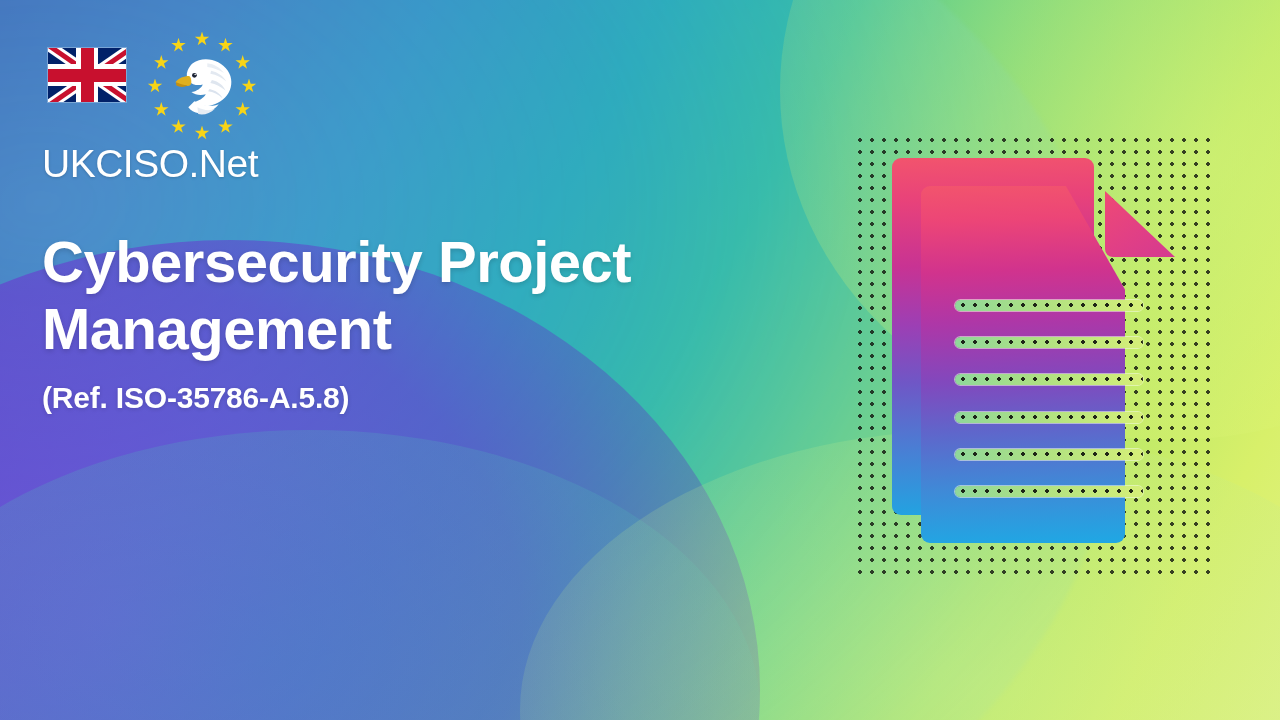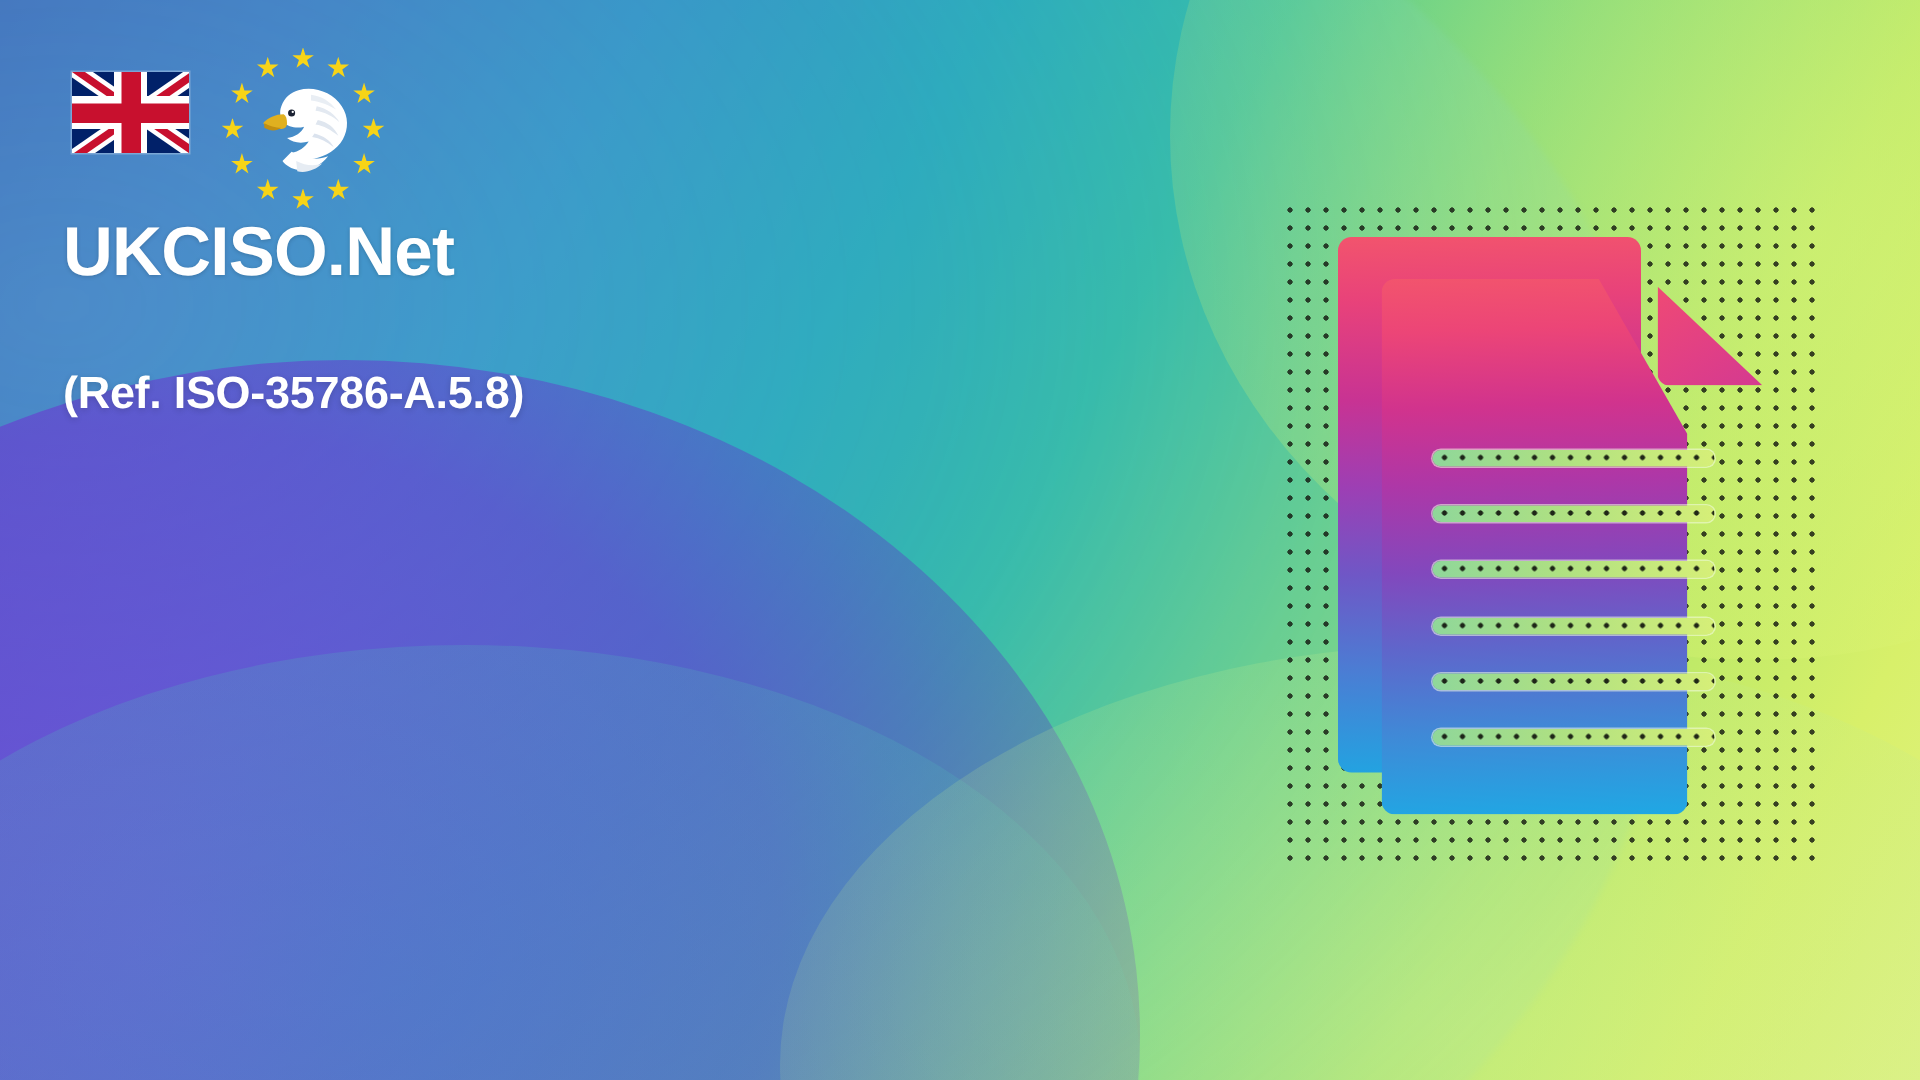--- a/index.html
+++ b/index.html
@@ -116,21 +116,21 @@
     position:absolute; width:15px; height:15px; margin:-7.5px 0 0 -7.5px;
     background:#F7D417;
     clip-path:polygon(50% 0%, 61% 35%, 98% 35%, 68% 57%, 79% 91%,
                       50% 70%, 21% 91%, 32% 57%, 2% 35%, 39% 35%);
   }
   #eagle { position:absolute; left:50%; top:50%; width:76px; height:76px;
            margin:-38px 0 0 -38px; }
 
   #brand {
     margin-top:2px;
-    font-size:46px; font-weight:bold; color:#ffffff;
+    font-size:39px; font-weight:normal; color:#ffffff;
     letter-spacing:-0.5px; line-height:1;
     text-shadow:0 1px 3px rgba(0,0,0,0.18);
   }
 
   
   #headline-block { position:absolute; left:42px; top:228px; width:760px; }
   #headline {
     font-size:58px; font-weight:bold; color:#ffffff;
     line-height:1.16; letter-spacing:-0.5px;
     text-shadow:0 2px 5px rgba(0,0,0,0.16);
@@ -279,20 +279,24 @@
           <circle cx="40" cy="36" r="3.1" fill="#1b2233"></circle>
           <circle cx="41" cy="35" r="1" fill="#ffffff"></circle>
         </svg>
       </div>
     </div>
 
     <div id="brand">UKCISO.Net</div>
   </div>
 
   <div id="headline-block">
+    <h1 id="headline">
+      <span>Cybersecurity Project</span><br>
+      <span>Management</span>
+    </h1>
     <div id="subheadline">(Ref. ISO-35786-A.5.8)</div>
   </div>
 
   <div id="doc-illustration">
     <div id="dot-field"></div>
     <div id="doc-stack">
       <div class="doc-shape" id="doc-back"></div>
       <div class="doc-shape" id="doc-front"></div>
       <div id="doc-fold"></div>
       <div id="doc-lines">

